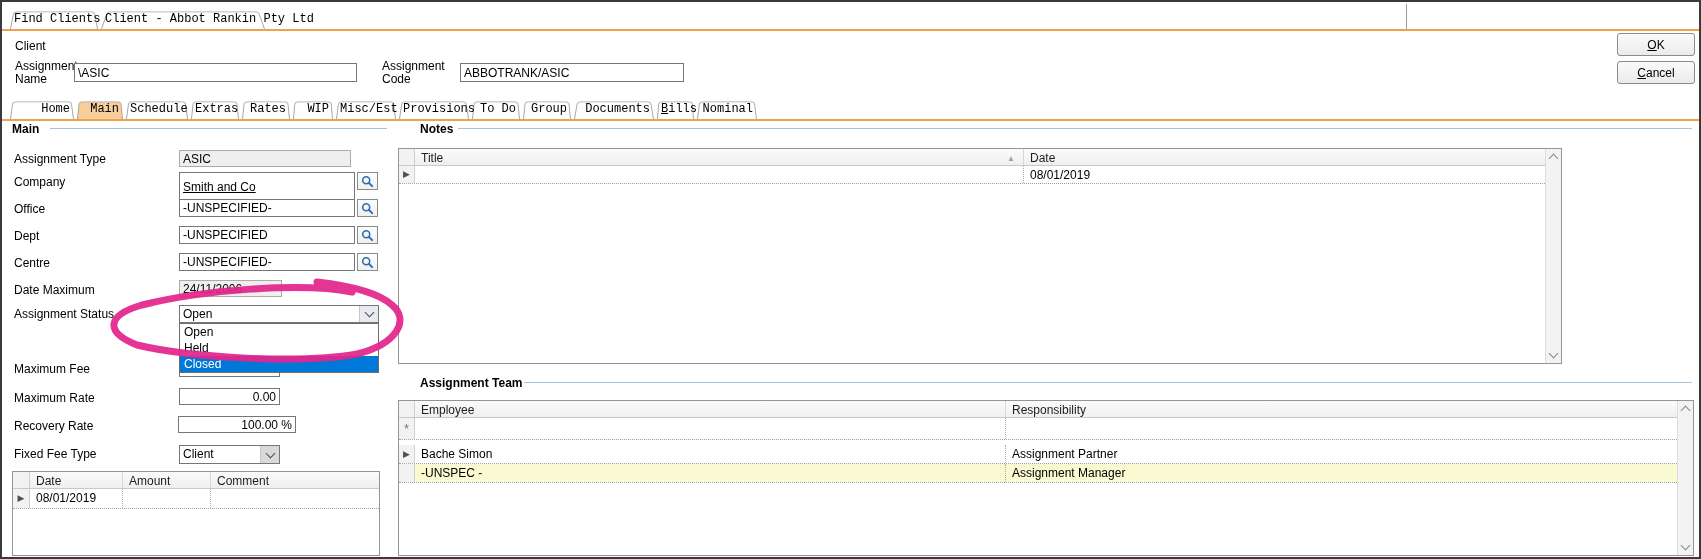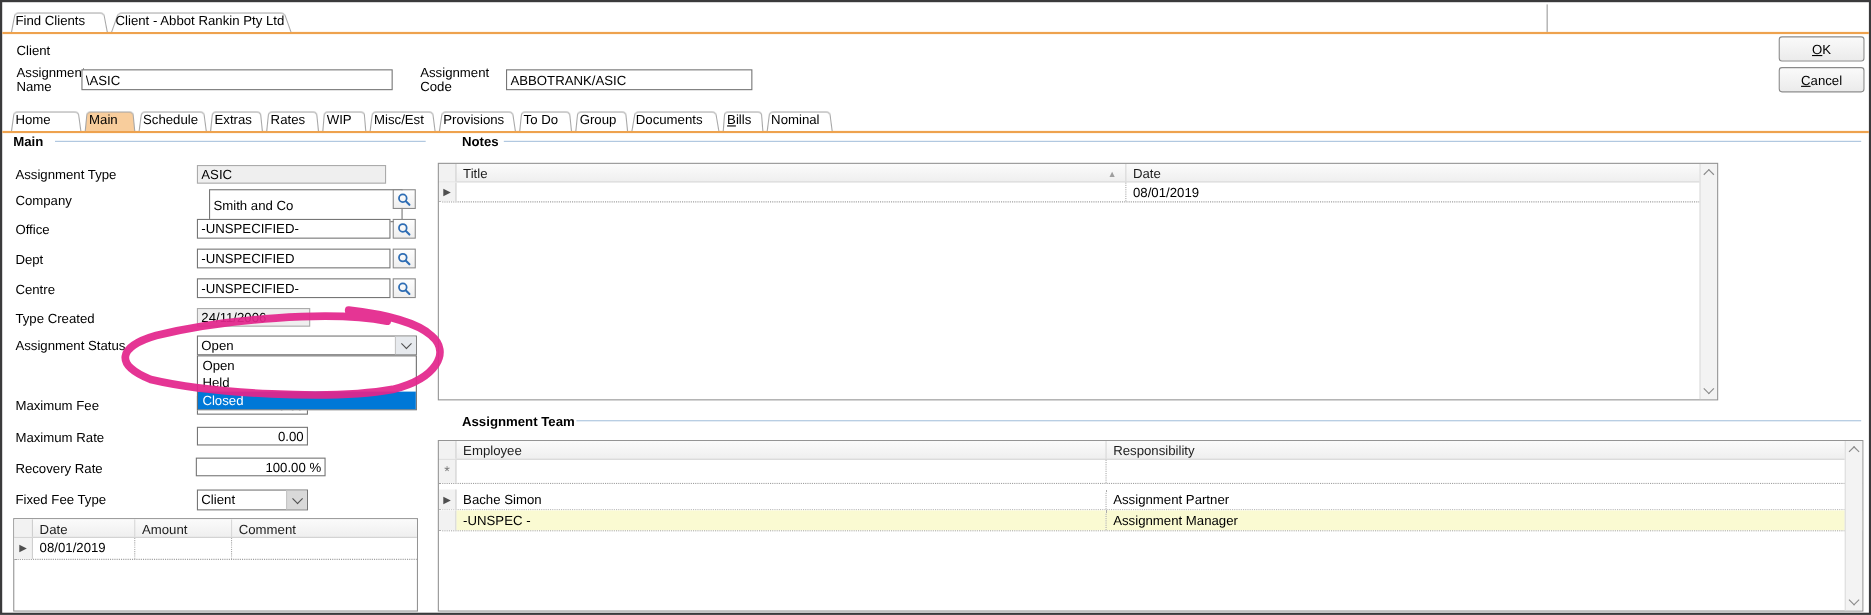--- a/index.html
+++ b/index.html
@@ -3,21 +3,21 @@
 <meta charset="utf-8">
 <style>
   html,body{margin:0;padding:0;width:1701px;height:559px;overflow:hidden;
     font-family:"Liberation Sans",sans-serif;font-size:12px;color:#000;background:#fff;}
   .window{position:absolute;inset:0;border:2px solid #3A3A3C;background:#fff;overflow:hidden;box-sizing:border-box;}
   .abs{position:absolute;}
   .lbl{position:absolute;color:#000;line-height:13px;}
   
   .tabstrip{position:absolute;display:flex;align-items:flex-end;gap:3px;}
   .stripline{position:absolute;height:2px;background:#EEA24E;}
-  .tab{position:relative;height:19px;line-height:19px;text-align:left;cursor:default;flex:0 0 auto;}
+  .tab{position:relative;height:19px;line-height:19px;text-align:right;cursor:default;flex:0 0 auto;font-family:Liberation Mono, monospace;}
   .tab::before{content:"";position:absolute;inset:0;background:#fff;border:1px solid #A6A6A6;border-bottom:none;
     border-radius:4px 4px 0 0;transform:perspective(8px) rotateX(2deg);transform-origin:50% 100%;}
   .tab.active{z-index:2;}
   .tab.active.doc::before{background:#FBE3BD;}
   .tab.active.sub::before{background:#F8CD9C;}
   .tab>span{position:relative;z-index:1;padding:0 4px;white-space:nowrap;}
   .accel{display:inline-block;}
   .accel::first-letter{text-decoration:underline;}
   
   .tbox{position:absolute;border:1px solid #767676;background:#fff;padding:0 3px;box-sizing:border-box;
@@ -99,21 +99,21 @@
   </div>
   <div class="stripline" style="left:0;top:117px;width:1697px;"></div>
 
   <div class="sect-title" style="left:10px;top:120px;">Main</div>
   <div class="sect-line" style="left:48px;top:126px;width:337px;"></div>
 
   <div class="lbl" style="left:12px;top:151px;">Assignment Type</div>
   <input class="tbox ro" style="left: 177px; top: 148px; width: 172px; height: 17px;" readonly="" value="ASIC">
 
   <div class="lbl" style="left:12px;top:174px;">Company</div>
-  <input class="tbox" style="left: 188px; top: 170px; width: 176px; height: 30px;" value="Smith and Co">
+  <input class="tbox" style="left: 177px; top: 170px; width: 176px; height: 30px; text-decoration: underline;" value="Smith and Co">
   <button class="btn-search" style="left:355px;top:170px;">
     <svg width="13" height="13" viewBox="0 0 13 13">
         <circle cx="5.2" cy="5.2" r="3.5" fill="none" stroke="#2E6DB4" stroke-width="1.6"></circle>
         <line x1="8" y1="8" x2="11.2" y2="11.2" stroke="#2E6DB4" stroke-width="1.9" stroke-linecap="round"></line>
       </svg>
   </button>
 
   <div class="lbl" style="left:12px;top:201px;">Office</div>
   <input class="tbox" style="left: 177px; top: 197px; width: 176px; height: 18px;" value="-UNSPECIFIED-">
   <button class="btn-search" style="left:355px;top:197px;">
@@ -134,21 +134,21 @@
 
   <div class="lbl" style="left:12px;top:255px;">Centre</div>
   <input class="tbox" style="left: 177px; top: 251px; width: 176px; height: 18px;" value="-UNSPECIFIED-">
   <button class="btn-search" style="left:355px;top:251px;">
     <svg width="13" height="13" viewBox="0 0 13 13">
         <circle cx="5.2" cy="5.2" r="3.5" fill="none" stroke="#2E6DB4" stroke-width="1.6"></circle>
         <line x1="8" y1="8" x2="11.2" y2="11.2" stroke="#2E6DB4" stroke-width="1.9" stroke-linecap="round"></line>
       </svg>
   </button>
 
-  <div class="lbl" style="left:12px;top:282px;">Type Created</div>
+  <div class="lbl" style="left:12px;top:282px;">Date Maximum</div>
   <input class="tbox ro" style="left: 177px; top: 278px; width: 103px; height: 17px;" readonly="" value="24/11/2006">
 
   <div class="lbl" style="left:12px;top:306px;">Assignment Status</div>
   <div class="combo" style="left:177px;top:303px;width:200px;height:18px;">
     <div class="val">Open</div>
     <div class="cbtn">
         <div class="chev-dn"></div>
       </div>
   </div>
 

